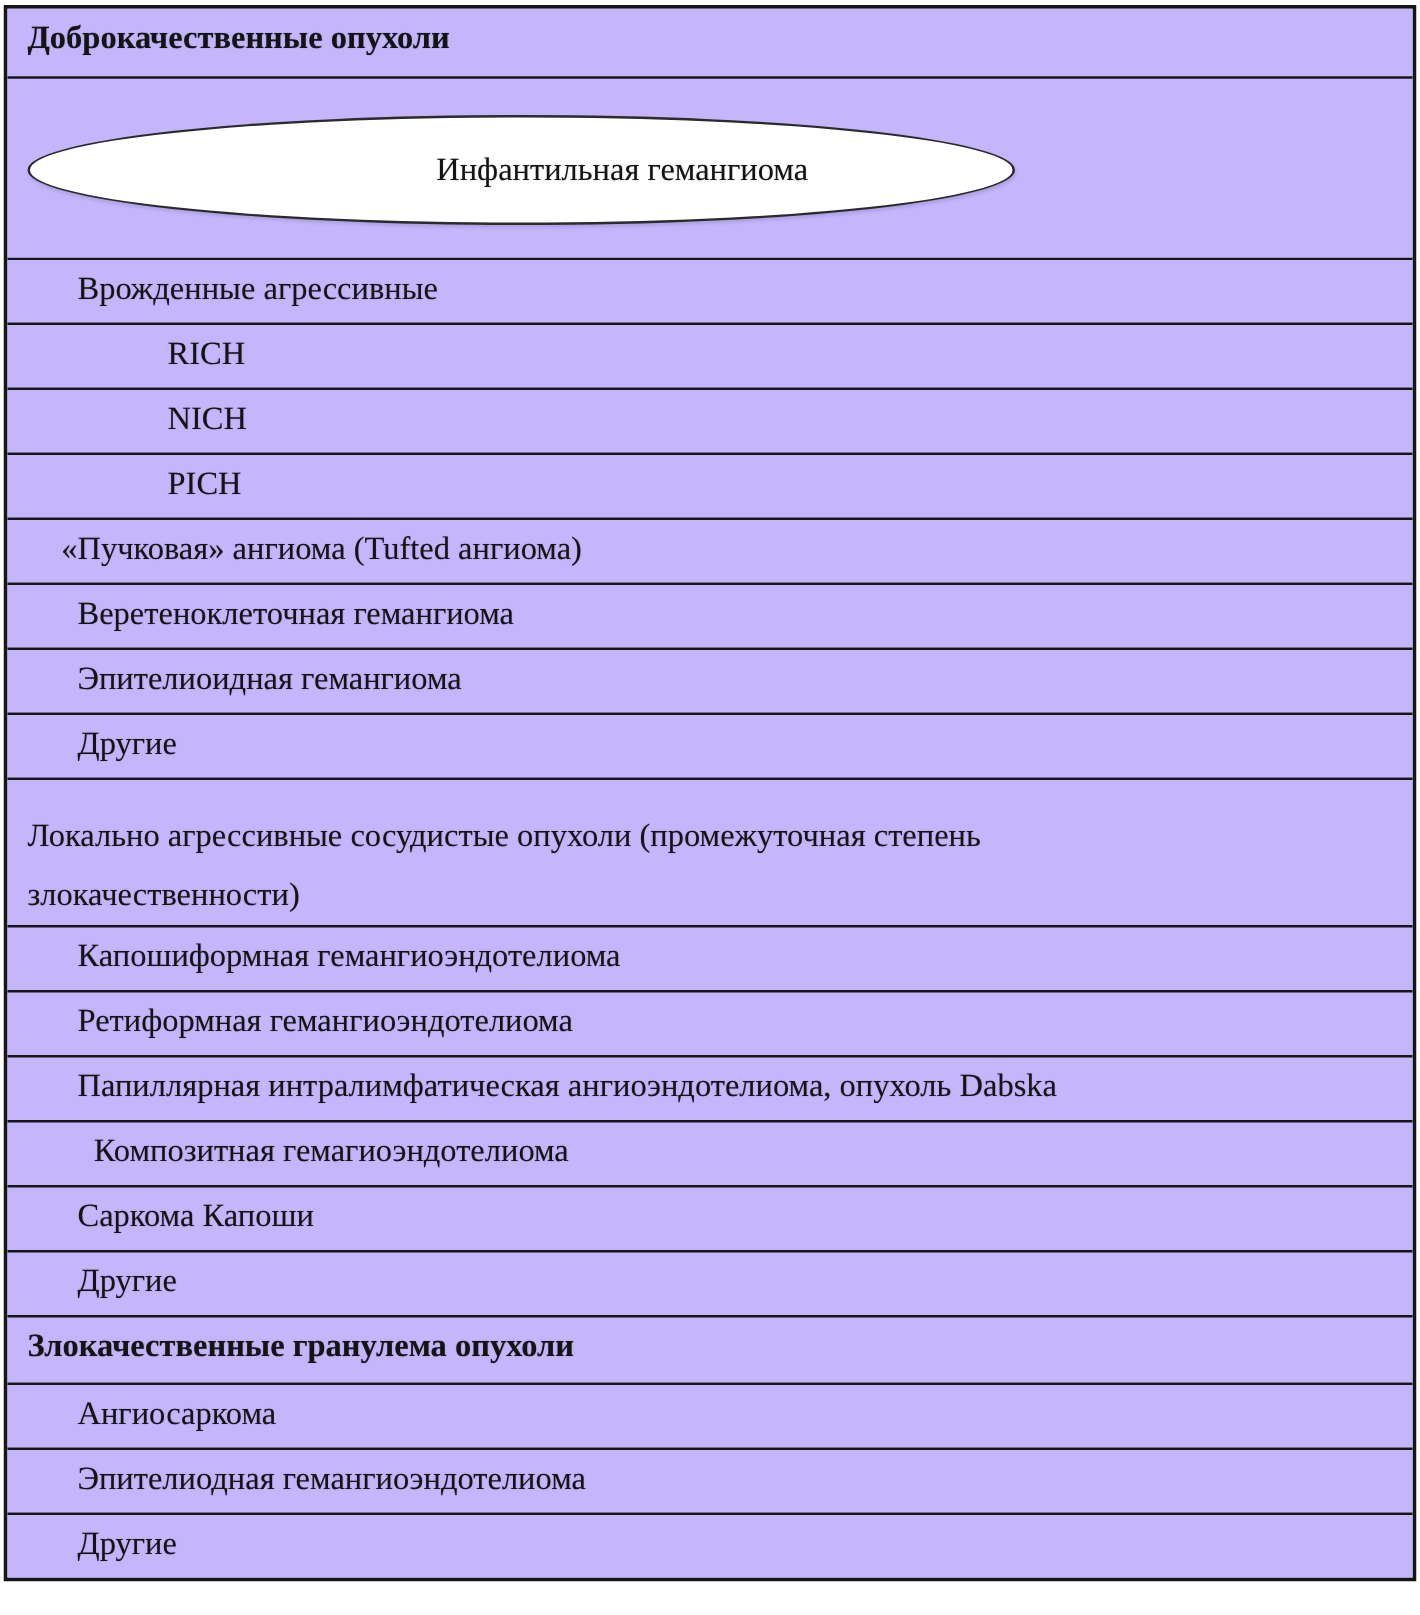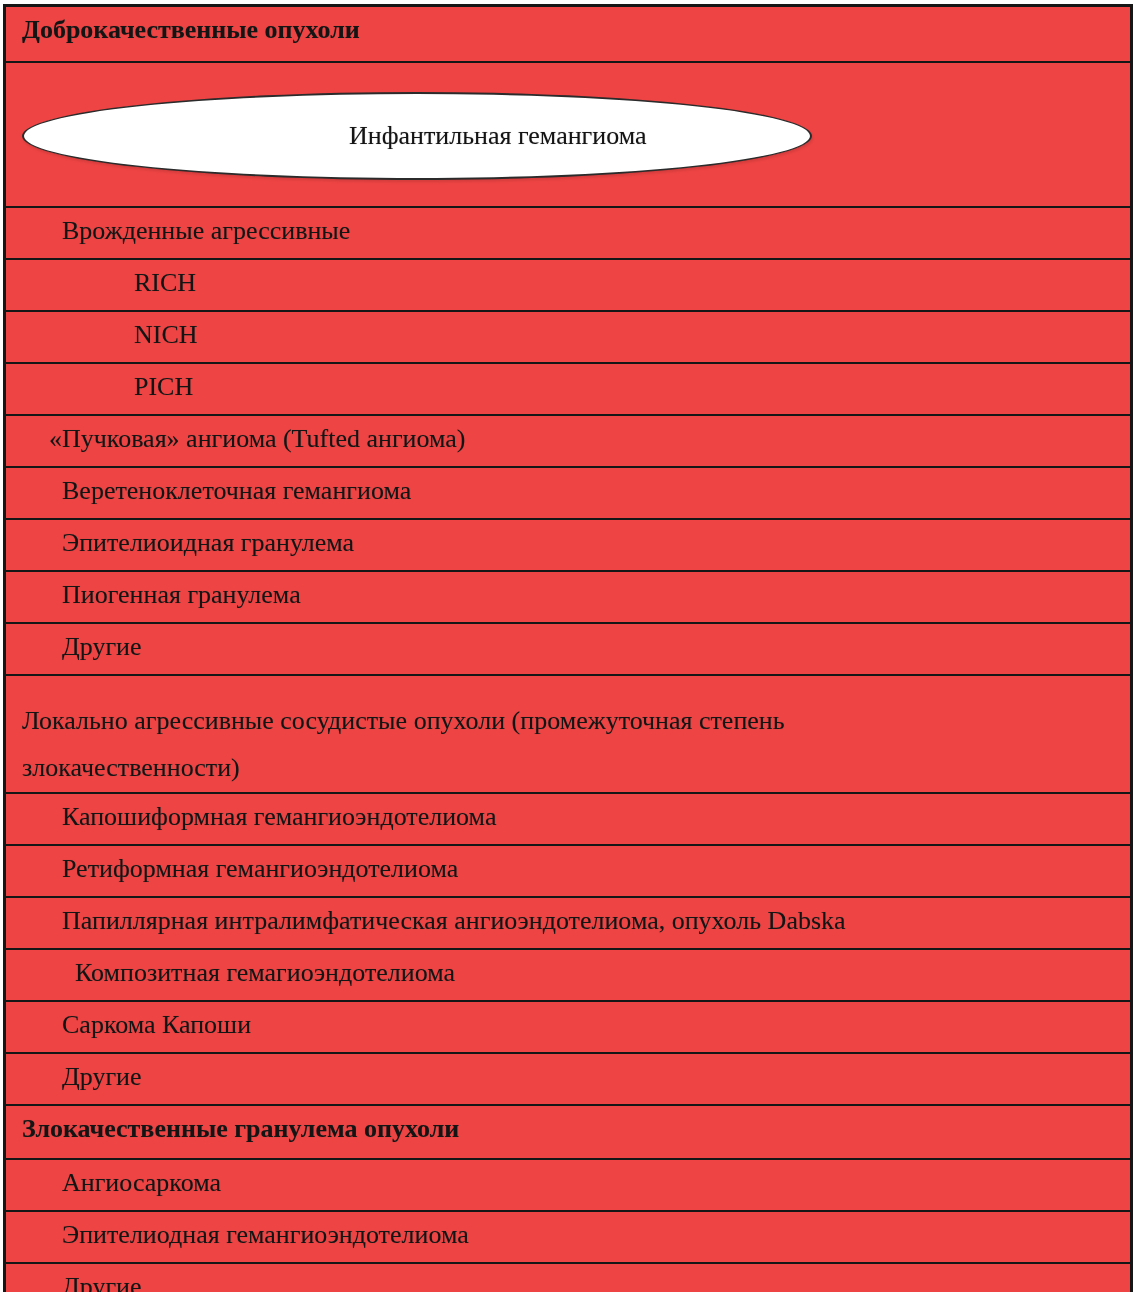--- a/index.html
+++ b/index.html
@@ -21,21 +21,21 @@
   }
   .row {
     box-sizing: border-box;
     min-height: 52px;
     border-top: 2px solid #161616;
     font-size: 26px;
     line-height: 1.25;
     padding-top: 7px;
     padding-right: 10px;
     text-shadow: 0 0 1px rgba(70,70,70,0.45);
-    background: #ef4444;
+    background: #c4b5fd;
   }
   .row:first-child { border-top: none; }
 
   .r-header {
     font-weight: bold;
     padding-left: 16px;
     min-height: 54px;
   }
   .r-header2 {
     font-weight: normal;
@@ -94,23 +94,22 @@
   <div class="row r-sub">RICH</div>
 
   <div class="row r-sub">NICH</div>
 
   <div class="row r-sub">PICH</div>
 
   <div class="row r-quote">«Пучковая» ангиома (Tufted ангиома)</div>
 
   <div class="row r-item">Веретеноклеточная гемангиома</div>
 
-  <div class="row r-item">Эпителиоидная гранулема</div>
+  <div class="row r-item">Эпителиоидная гемангиома</div>
 
-  <div class="row r-item">Пиогенная гранулема</div>
 
   <div class="row r-item">Другие</div>
 
   <div class="row r-header2">Локально агрессивные сосудистые опухоли (промежуточная степень
 злокачественности)</div>
 
   <div class="row r-item">Капошиформная гемангиоэндотелиома</div>
 
   <div class="row r-item">Ретиформная гемангиоэндотелиома</div>
 

